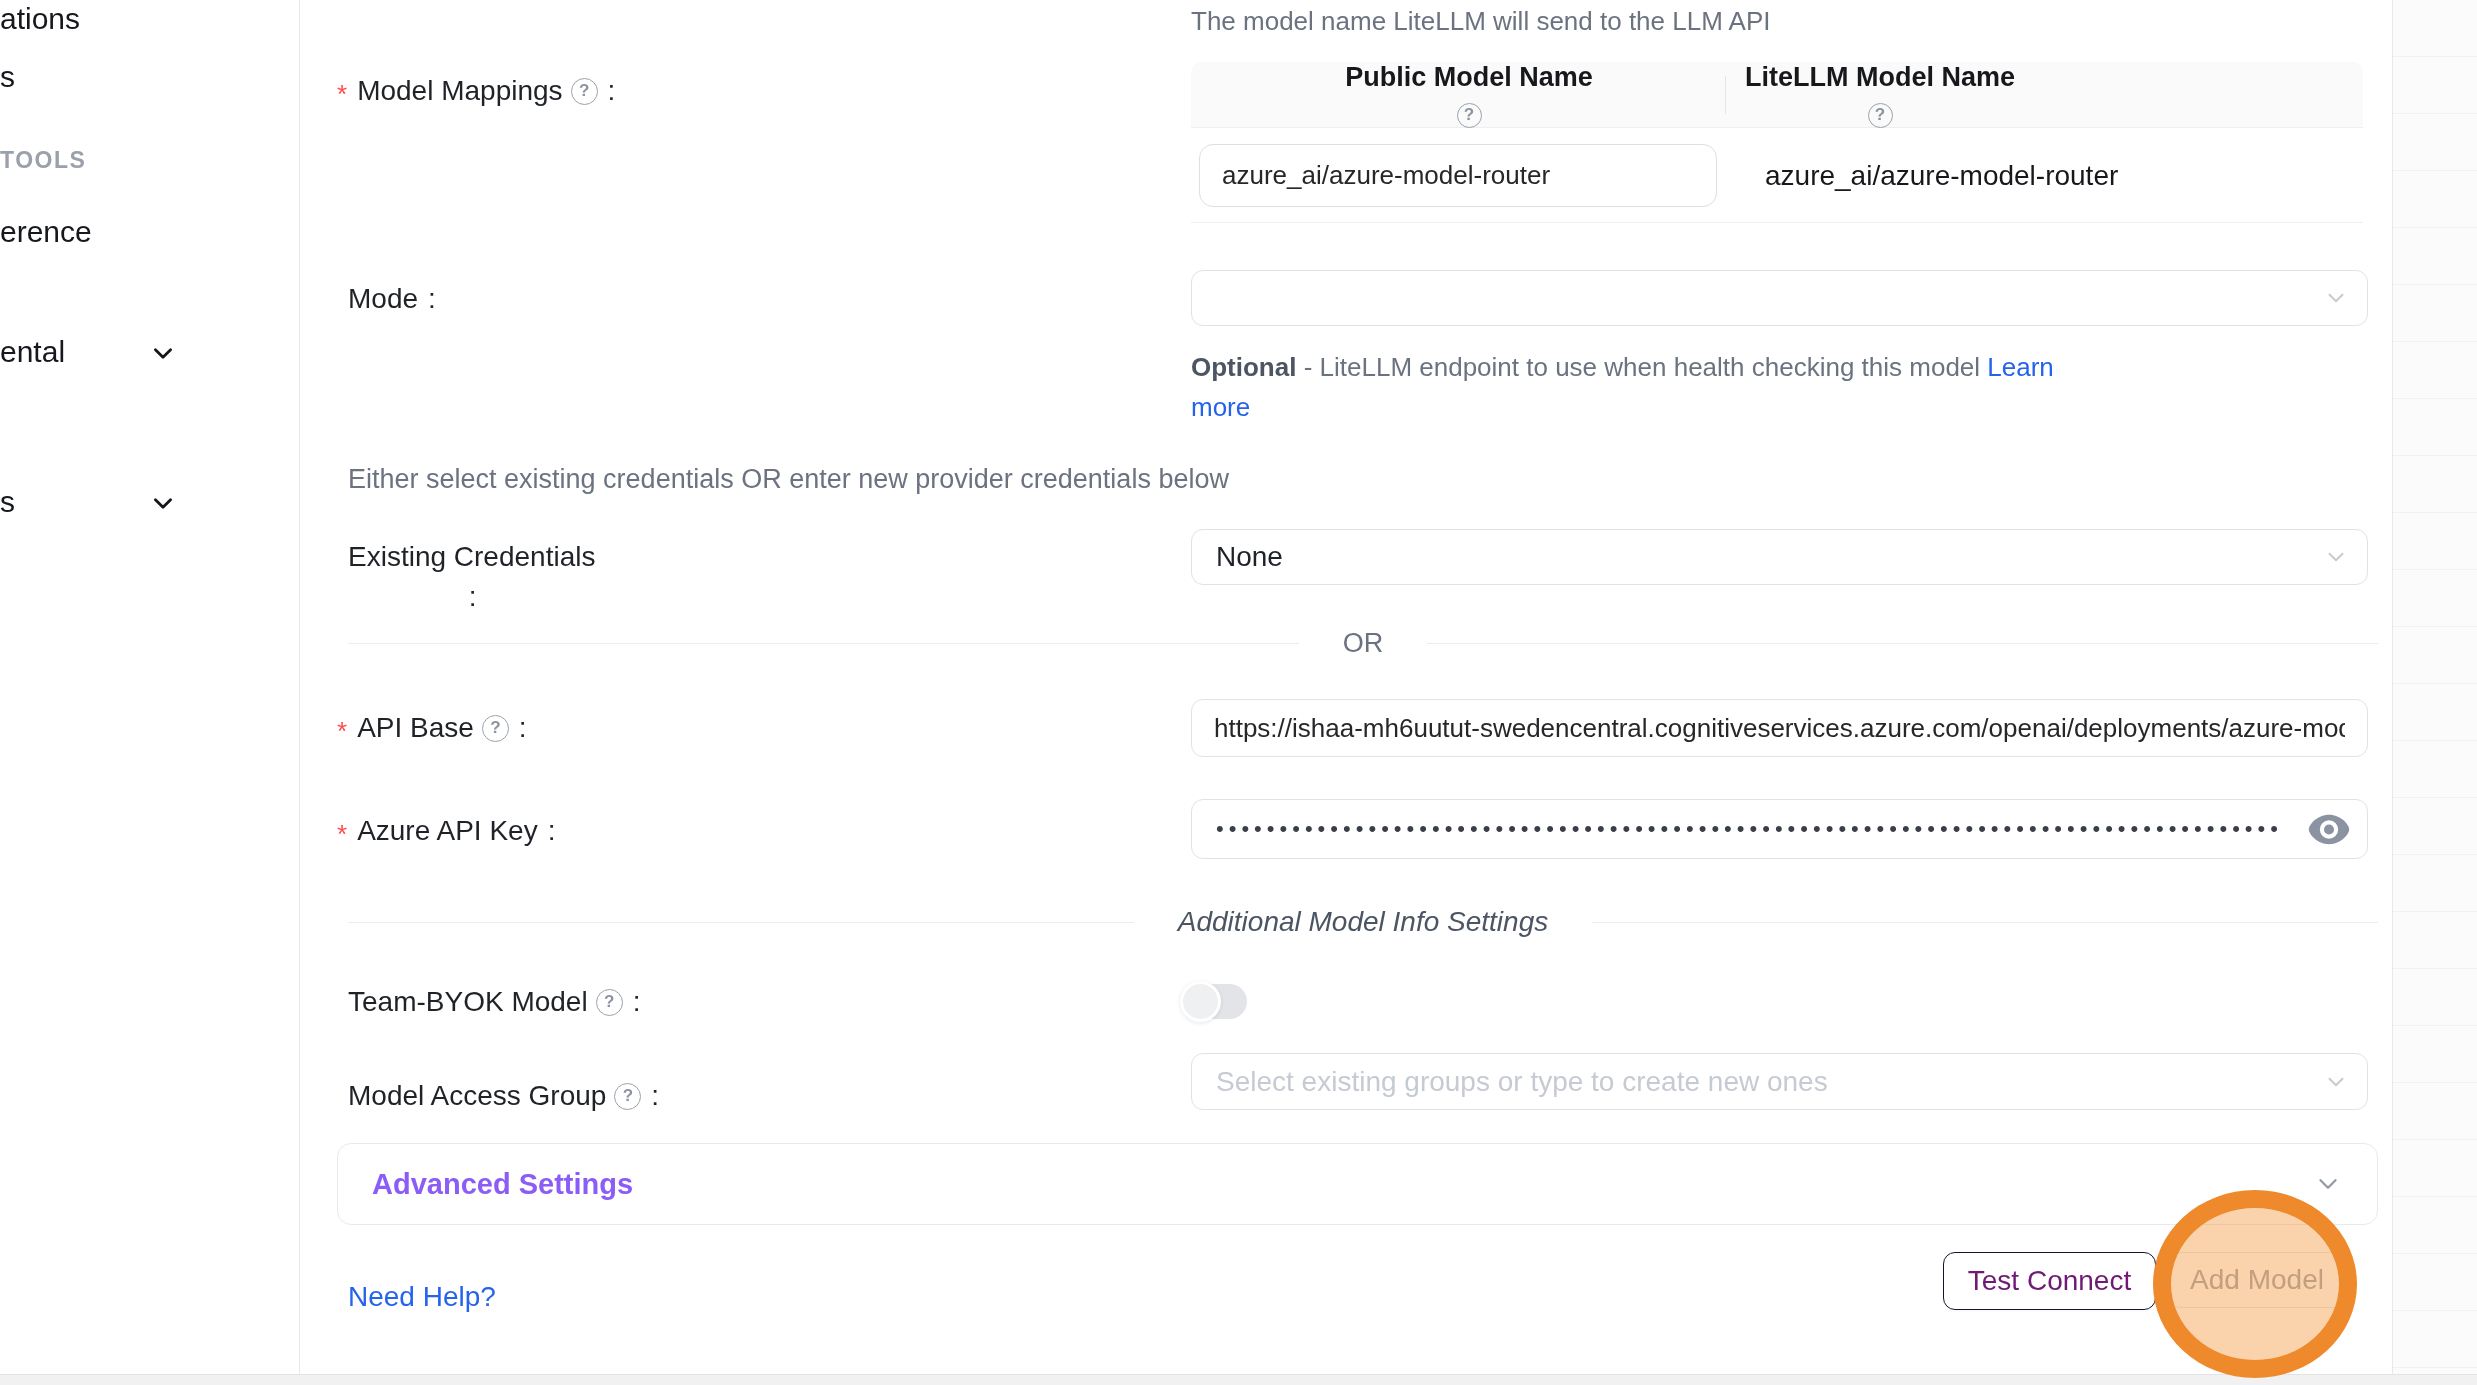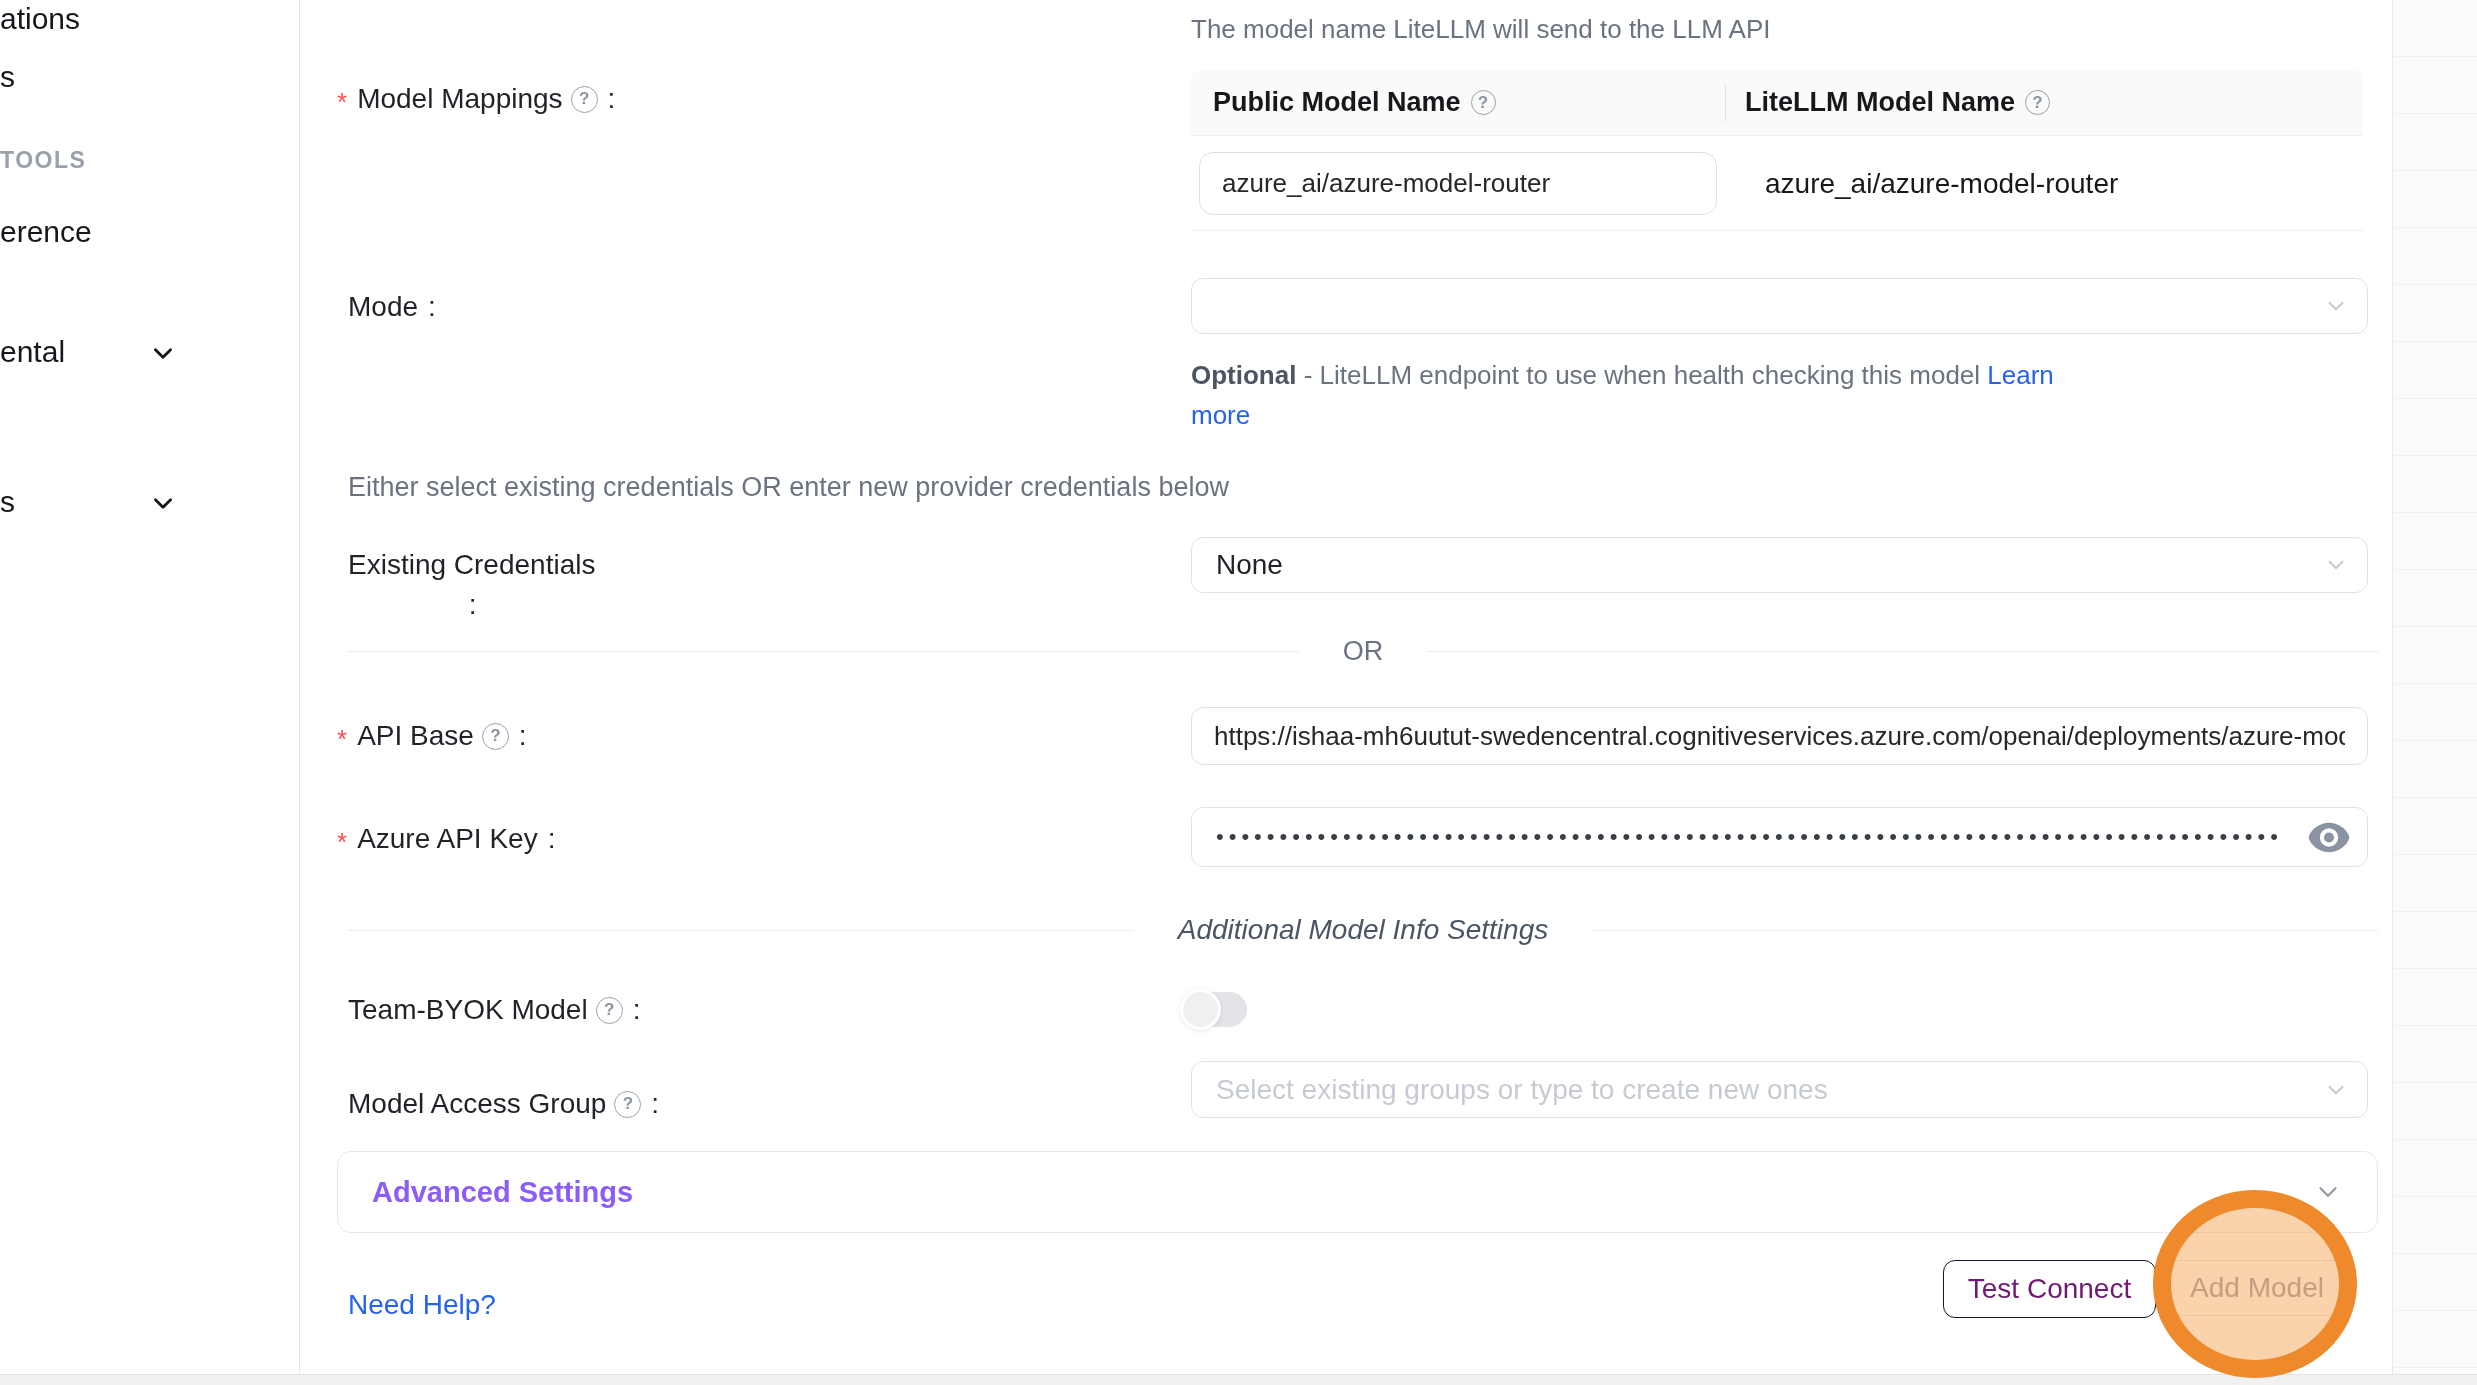--- a/index.html
+++ b/index.html
@@ -7,40 +7,40 @@
   body { font-family:"Liberation Sans","DejaVu Sans",sans-serif; background:#ffffff; position:relative; overflow:hidden; color:#1f2328; }
   .screen { position:absolute; inset:0; width:2477px; height:1385px; overflow:hidden; background:#fff; }
 
   
   .sidebar { position:absolute; left:0; top:0; width:300px; height:1374px; background:#fff; border-right:1px solid #e7e8ea; z-index:2; }
   .side-item { position:absolute; left:0; font-size:30px; color:#16181d; white-space:nowrap; }
   .side-section { position:absolute; left:0; font-size:23px; font-weight:700; letter-spacing:1.5px; color:#9aa1ab; }
   .side-chev { position:absolute; left:150px; width:26px; height:26px; }
 
   
-  .card { position:absolute; left:301px; top:8px; width:2091px; height:1202px; background:#fff; }
+  .card { position:absolute; left:301px; top:0; width:2091px; height:1202px; background:#fff; }
   .right-bg { position:absolute; left:2392px; top:0; width:85px; height:1374px;
       background:repeating-linear-gradient(#fbfbfc 0px, #fbfbfc 56px, #f1f1f4 56px, #f1f1f4 57px);
       border-left:1px solid #e8e8ea; }
   .bottom-strip { position:absolute; left:0; top:1374px; width:2477px; height:11px; background:#f1f1f2; border-top:1px solid #e3e3e6; }
 
   .abs { position:absolute; }
   .help-gray { color:#6b7280; font-size:26px; }
   .note-gray { color:#6b7280; font-size:27px; }
 
   .form-label { display:flex; align-items:center; gap:8px; font-size:28px; color:#1f2328; white-space:nowrap; }
   .req { color:#ff4d4f; font-size:26px; margin-right:2px; transform:translateY(3px); }
   .colon { margin-left:2px; }
   .qicon { width:27px; height:27px; border:1.5px solid #9aa1ad; border-radius:50%; color:#8b93a0; font-size:17px; font-weight:700;
            display:inline-flex; align-items:center; justify-content:center; flex:0 0 auto; }
 
   
   .mm-table { position:absolute; left:1191px; top:62px; width:1172px; }
   .mm-head { display:flex; height:66px; background:#fafafa; border-bottom:1px solid #efeff1; border-radius:10px 10px 0 0; align-items:center; position:relative; }
-  .mm-th { display:flex; align-items:center; gap:10px; font-size:27px; font-weight:700; color:#17181c; }
+  .mm-th { display:flex; align-items:center; gap:10px; font-size:27px; font-weight:700; color:#17181c;flex-direction:column; }
   .mm-th.c1 { width:534px; padding-left:22px; }
   .mm-th.c2 { padding-left:20px; }
   .mm-col-div { position:absolute; left:534px; top:14px; width:1px; height:38px; background:#e4e4e7; }
   .mm-row { position:relative; height:95px; border-bottom:1px solid #efeff1; }
   .mm-input { position:absolute; left:8px; top:16px; width:518px; height:63px; border:1px solid #dcdfe3; border-radius:14px;
               font-size:26px; color:#27272a; padding:0 22px; outline:none; background:#fff; font-family:inherit; }
   .mm-val { position:absolute; left:554px; top:0; height:95px; display:flex; align-items:center; padding-left:20px; font-size:28px; color:#17181c; }
 
   
   .select { position:absolute; left:1191px; width:1177px; height:56px; background:#fff; border:1px solid #e0e2e6; border-radius:12px;

